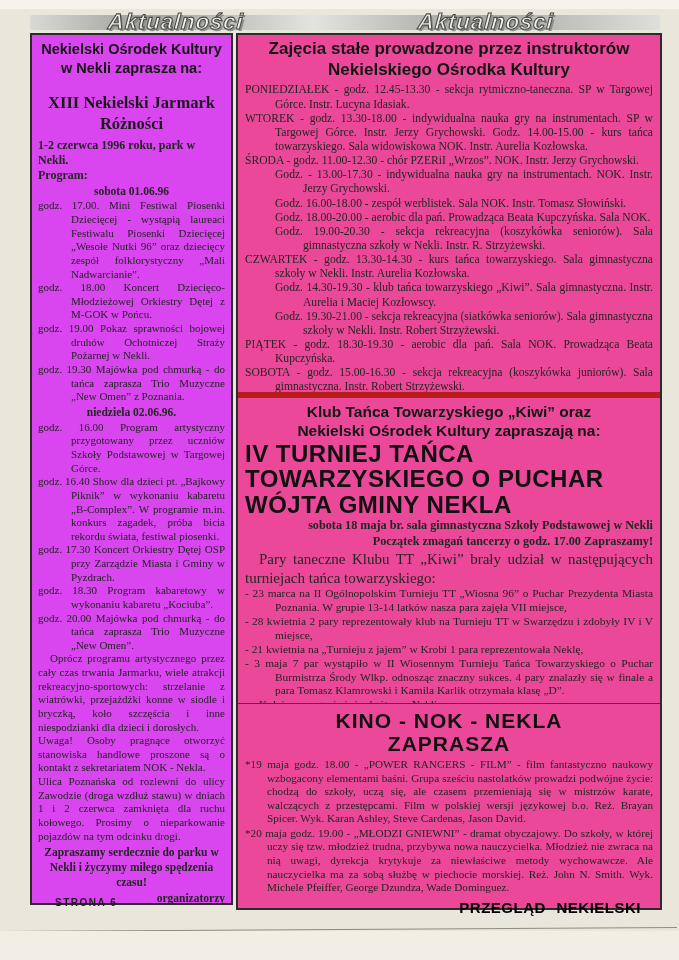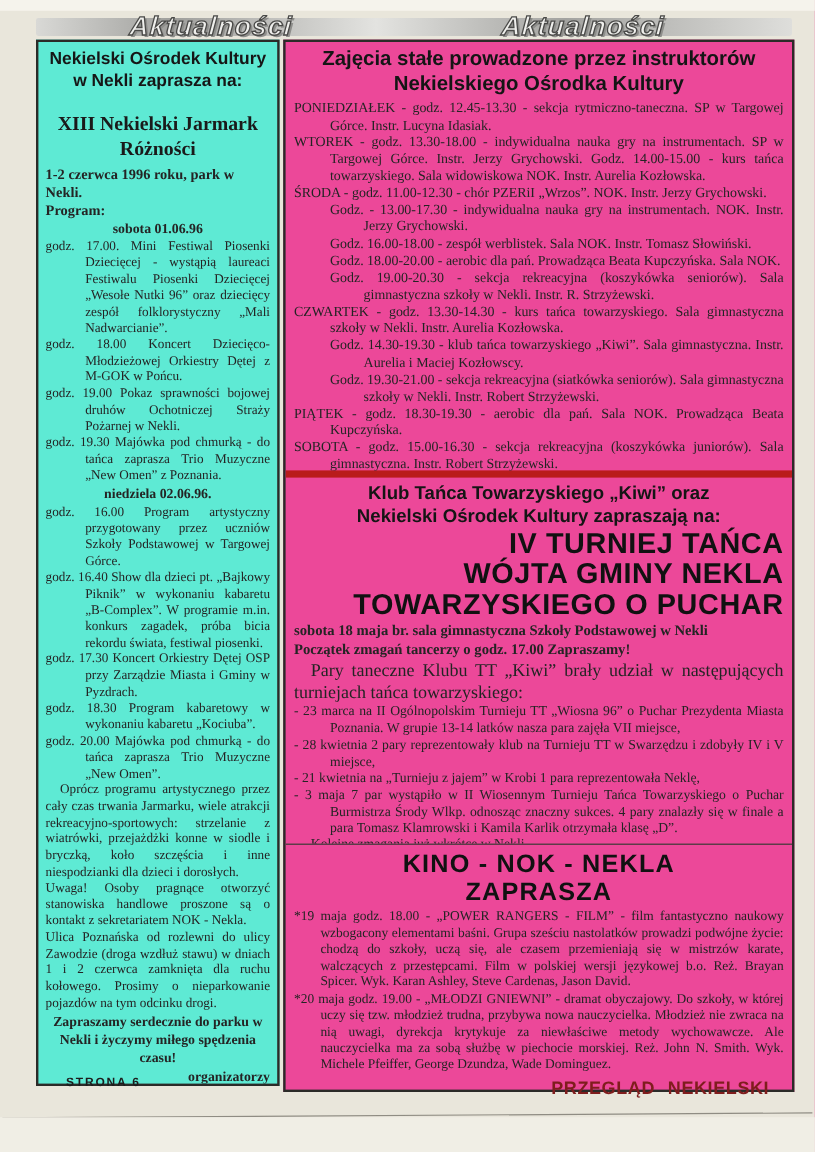--- a/index.html
+++ b/index.html
@@ -32,21 +32,21 @@
     text-shadow:2px 2px 0 #8e8e8b;
     transform:skewX(-4deg);
     white-space:nowrap;
   }
   .brand-word.w1{ left:78px; }
   .brand-word.w2{ left:388px; }
 
   
   .left-box{
     position:absolute; left:30px; top:33px; width:203px; height:872px;
-    border:2px solid #2b2b28; background:#5eead4;
+    border:2px solid #2b2b28; background:#d946ef;
     padding:5px 6px 12px 6px; overflow:hidden;
   }
   .right-box{
     position:absolute; left:236px; top:33px; width:426px; height:877px;
     border:2px solid #2b2b28; background:#ec4899; overflow:hidden;
   }
   .right-section{ overflow:hidden; padding:4px 7px 2px 7px; }
   .sec-schedule{ height:357px; }
   .sec-kiwi{ height:311px; border-top:6px solid #b91c1c; }
   .sec-kino{ height:201px; border-top:1px solid #3a3a36; }
@@ -85,24 +85,24 @@
   }
   .sch-entry.sub{ padding-left:58px; text-indent:-28px; }
 
   
   .kiwi-intro{
     font-family:"Liberation Sans", sans-serif; font-weight:bold;
     font-size:15.5px; line-height:1.25; text-align:center; color:#151515;
   }
   .kiwi-title{
     font-family:"Liberation Sans", sans-serif; font-weight:bold;
-    font-size:24px; line-height:1.07; text-align:right; color:#111;
+    font-size:24px; line-height:1.07; text-align:left; color:#111;
     letter-spacing:.5px;
   }
-  .kiwi-sub{ font-size:12.2px; font-weight:bold; text-align:left; line-height:1.3; }
+  .kiwi-sub{ font-size:12.2px; font-weight:bold; text-align:right; line-height:1.3; }
   .kiwi-body{ font-size:15px; line-height:1.22; text-align:justify; margin-top:1px; }
   .kiwi-body.first{ text-indent:14px; }
   .kiwi-bullet{
     font-size:11.4px; line-height:1.22; text-align:justify;
     padding-left:30px; text-indent:-30px;
   }
   .kiwi-close{ font-size:11.4px; line-height:1.22; text-indent:14px; }
 
   
   .kino-title{
@@ -117,21 +117,21 @@
 
   
   .footer-left{
     position:absolute; left:55px; top:897px;
     font-family:"Liberation Sans", sans-serif; font-weight:bold;
     font-size:10px; letter-spacing:1.5px; color:#1c1c1c;
   }
   .footer-right{
     position:absolute; right:38px; top:899px;
     font-family:"Liberation Sans", sans-serif; font-weight:bold;
-    font-size:15px; letter-spacing:.5px; word-spacing:6px; color:#7f1d1d;
+    font-size:15px; letter-spacing:.5px; word-spacing:6px; color:#000000;
   }
 </style>
 </head>
 <body>
 
 <div class="paper-top-edge"></div>
 
 <div class="header-bar">
   <span class="brand-word w1">Aktualności</span>
   <span class="brand-word w2">Aktualności</span>
@@ -185,22 +185,22 @@
     <p class="sch-entry sub">Godz. 14.30-19.30 - klub tańca towarzyskiego „Kiwi”. Sala gimnastyczna. Instr. Aurelia i Maciej Kozłowscy.</p>
     <p class="sch-entry sub">Godz. 19.30-21.00 - sekcja rekreacyjna (siatkówka seniorów). Sala gimnastyczna szkoły w Nekli. Instr. Robert Strzyżewski.</p>
     <p class="sch-entry">PIĄTEK - godz. 18.30-19.30 - aerobic dla pań. Sala NOK. Prowadząca Beata Kupczyńska.</p>
     <p class="sch-entry">SOBOTA - godz. 15.00-16.30 - sekcja rekreacyjna (koszykówka juniorów). Sala gimnastyczna. Instr. Robert Strzyżewski.</p>
   </section>
 
   <section class="right-section sec-kiwi">
     <div class="kiwi-intro">Klub Tańca Towarzyskiego „Kiwi” oraz</div>
     <div class="kiwi-intro">Nekielski Ośrodek Kultury zapraszają na:</div>
     <div class="kiwi-title">IV TURNIEJ TAŃCA</div>
+    <div class="kiwi-title">TOWARZYSKIEGO O PUCHAR</div>
     <div class="kiwi-title">WÓJTA GMINY NEKLA</div>
-    <div class="kiwi-title">TOWARZYSKIEGO O PUCHAR</div>
     <div class="kiwi-sub">sobota 18 maja br. sala gimnastyczna Szkoły Podstawowej w Nekli</div>
     <div class="kiwi-sub">Początek zmagań tancerzy o godz. 17.00 Zapraszamy!</div>
     <p class="kiwi-body first">Pary taneczne Klubu TT „Kiwi” brały udział w następujących turniejach tańca towarzyskiego:</p>
     <p class="kiwi-bullet">- 23 marca na II Ogólnopolskim Turnieju TT „Wiosna 96” o Puchar Prezydenta Miasta Poznania. W grupie 13-14 latków nasza para zajęła VII miejsce,</p>
     <p class="kiwi-bullet">- 28 kwietnia 2 pary reprezentowały klub na Turnieju TT w Swarzędzu i zdobyły IV i V miejsce,</p>
     <p class="kiwi-bullet">- 21 kwietnia na „Turnieju z jajem” w Krobi 1 para reprezentowała Neklę,</p>
     <p class="kiwi-bullet">- 3 maja 7 par wystąpiło w II Wiosennym Turnieju Tańca Towarzyskiego o Puchar Burmistrza Środy Wlkp. odnosząc znaczny sukces. 4 pary znalazły się w finale a para Tomasz Klamrowski i Kamila Karlik otrzymała klasę „D”.</p>
     <p class="kiwi-close">Kolejne zmagania już wkrótce w Nekli.</p>
   </section>
 

